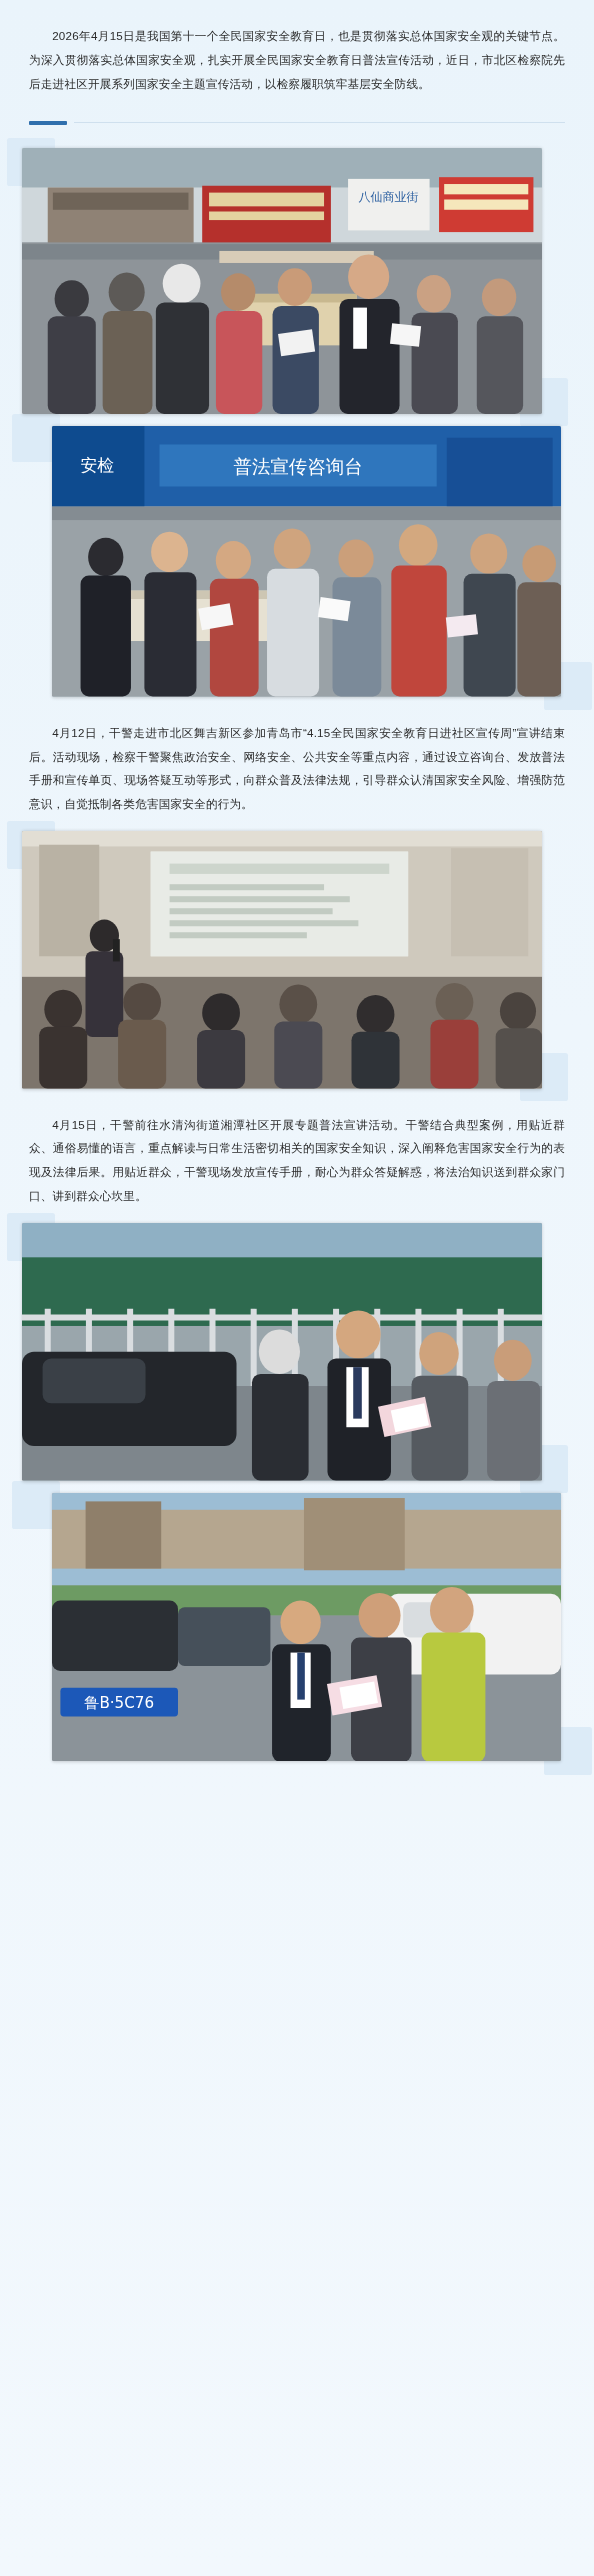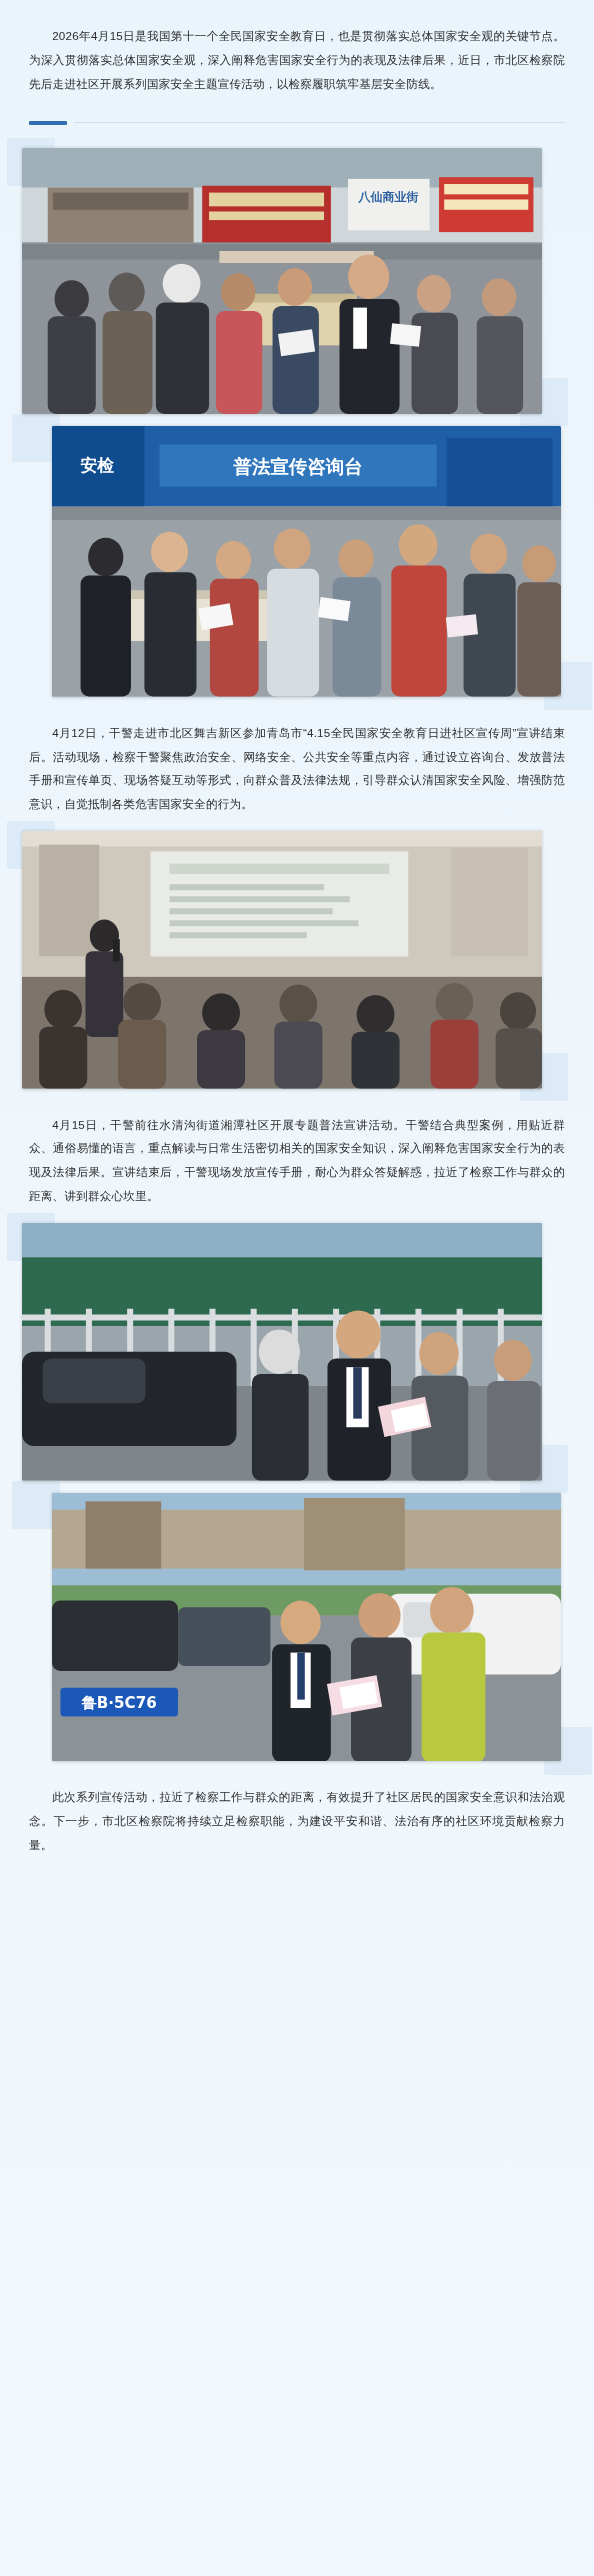--- a/index.html
+++ b/index.html
@@ -58,21 +58,20 @@
     right: 0;
     top: 5.2px;
     height: 0.9px;
     background: #cfe0ee;
   }
 
   
   .img-block {
     position: relative;
     margin: 12px 0 8.6px 0;
-    font-weight: bold;
   }
   .img-block.left { padding-left: 22px; padding-right: 52px; }
   .img-block.right { padding-left: 52px; padding-right: 33px; text-align: right; }
 
   .deco {
     position: absolute;
     width: 48px;
     height: 48px;
     background: #dcebf7;
     border-radius: 2.6px;
@@ -109,21 +108,21 @@
     line-height: 2.0;
     letter-spacing: 0.3px;
   }
 </style>
 </head>
 <body>
 
 <div class="page">
 
   <div class="intro">
-    <p class="para">2026年4月15日是我国第十一个全民国家安全教育日，也是贯彻落实总体国家安全观的关键节点。为深入贯彻落实总体国家安全观，深入阐释危害国家安全行为的表现及法律后果，近日，市北区检察院先后走进社区开展系列国家安全主题宣传活动，以检察履职筑牢基层安全防线。</p>
+    <p class="para">2026年4月15日是我国第十一个全民国家安全教育日，也是贯彻落实总体国家安全观的关键节点。为深入贯彻落实总体国家安全观，扎实开展全民国家安全教育日普法宣传活动，近日，市北区检察院先后走进社区开展系列国家安全主题宣传活动，以检察履职筑牢基层安全防线。</p>
   </div>
 
   <div class="divider-wrap">
     <div class="divider">
       <div class="bar"></div>
       <div class="line"></div>
     </div>
   </div>
 
   <div class="img-block left">
@@ -259,21 +258,21 @@
           <ellipse cx="504" cy="200" rx="22" ry="23" fill="#6b6055"></ellipse>
             <rect x="476" y="220" width="56" height="80" rx="10" fill="#9a3f3a"></rect>
           <ellipse cx="578" cy="210" rx="21" ry="22" fill="#4a433e"></ellipse>
             <rect x="552" y="230" width="54" height="70" rx="10" fill="#55504c"></rect>
         </g>
       </svg>
     </div>
   </div>
 
   <div class="body-para">
-    <p class="para">4月15日，干警前往水清沟街道湘潭社区开展专题普法宣讲活动。干警结合典型案例，用贴近群众、通俗易懂的语言，重点解读与日常生活密切相关的国家安全知识，深入阐释危害国家安全行为的表现及法律后果。宣讲结束后，干警现场发放宣传手册，耐心为群众答疑解惑，拉近了检察工作与群众的距离、讲到群众心坎里。</p>
+    <p class="para">4月15日，干警前往水清沟街道湘潭社区开展专题普法宣讲活动。干警结合典型案例，用贴近群众、通俗易懂的语言，重点解读与日常生活密切相关的国家安全知识，深入阐释危害国家安全行为的表现及法律后果。用贴近群众，干警现场发放宣传手册，耐心为群众答疑解惑，将法治知识送到群众家门口、讲到群众心坎里。</p>
   </div>
 
   <div class="img-block left">
     <div class="deco tl"></div>
     <div class="deco br"></div>
     <div class="photo">
       <svg viewBox="0 0 606 300" preserveAspectRatio="xMidYMid slice" role="img">
         <rect width="606" height="300" fill="#9aa6ac"></rect>
         <rect x="0" y="0" width="606" height="120" fill="#8fb0c4"></rect>
         <rect x="0" y="40" width="606" height="80" fill="#2e6a4f"></rect>
@@ -340,19 +339,16 @@
           <rect x="356" y="172" width="72" height="148" rx="10" fill="#3d3f46"></rect>
           <ellipse cx="476" cy="140" rx="26" ry="28" fill="#d2a47e"></ellipse>
           <rect x="440" y="166" width="76" height="154" rx="10" fill="#b8c93f"></rect>
         </g>
         <rect x="330" y="222" width="60" height="38" fill="#f6dde4" transform="rotate(-10 360 240)"></rect>
         <rect x="344" y="228" width="42" height="26" fill="#ffffff" transform="rotate(-10 364 240)"></rect>
       </svg>
     </div>
   </div>
 
-  <div class="body-para">
-    <p class="para">此次系列宣传活动，拉近了检察工作与群众的距离，有效提升了社区居民的国家安全意识和法治观念。下一步，市北区检察院将持续立足检察职能，为建设平安和谐、法治有序的社区环境贡献检察力量。</p>
-  </div>
 
 
 </div>
 
 
 </body></html>

